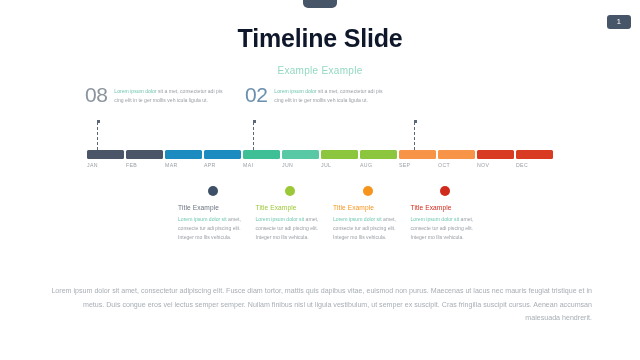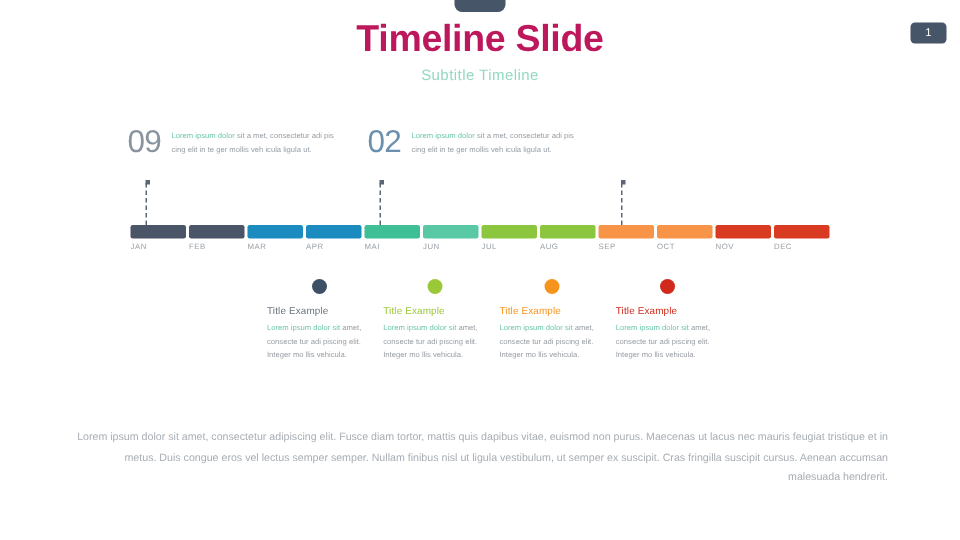--- a/index.html
+++ b/index.html
@@ -47,23 +47,23 @@
   .header {
     position: absolute;
     top: 12px;
     left: 0;
     width: 640px;
     text-align: center;
   }
   .title {
     font-size: 25px;
     font-weight: bold;
-    color: #be185d;
+    color: #0f172a;
     letter-spacing: -0.2px;
-    margin: 0;
+    margin: 12px;
   }
   .subtitle {
     font-size: 10px;
     color: #93d9c0;
     margin-top: 4px;
     letter-spacing: .3px;
   }
 
   
   .milestones {
@@ -189,26 +189,26 @@
 </style>
 </head>
 <body>
 
 <div class="top-notch"></div>
 
 <div class="page-badge">1</div>
 
 <div class="header">
   <div class="title">Timeline Slide</div>
-  <div class="subtitle">Subtitle Timeline</div>
+  <div class="subtitle">Example Example</div>
 </div>
 
 <div class="milestones">
   <div class="milestone" style="left:0px;">
-    <div class="ms-num" style="color:#8a949e;">09</div>
+    <div class="ms-num" style="color:#8a949e;">08</div>
     <div class="ms-text"><span class="ms-lead">Lorem ipsum dolor</span><span> sit a met, consectetur adi pis cing elit in te ger mollis veh icula ligula ut.</span></div>
   </div>
   <div class="milestone" style="left:160px;">
     <div class="ms-num" style="color:#6b8fae;text-align:right;">02</div>
     <div class="ms-text"><span class="ms-lead">Lorem ipsum dolor</span><span> sit a met, consectetur adi pis cing elit in te ger mollis veh icula ligula ut.</span></div>
   </div>
 </div>
 
 <div class="connector" style="left:97px; top:122px;">
     <span class="cap"></span>

